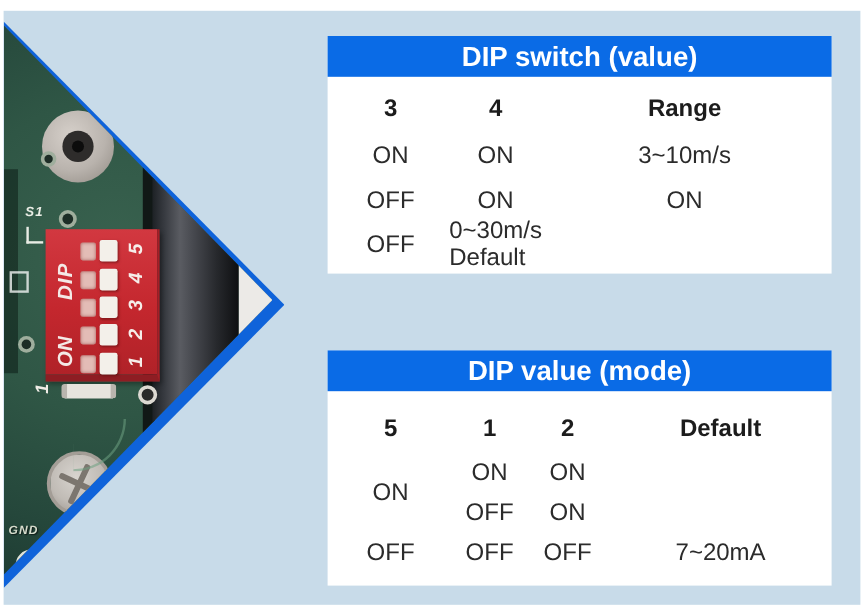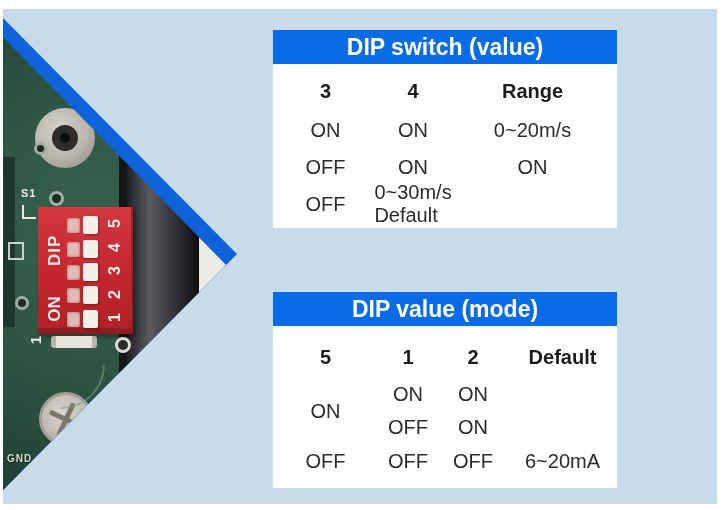--- a/index.html
+++ b/index.html
@@ -4,24 +4,24 @@
 <style>
   html,body{margin:0;padding:0;}
   body{font-family:"Liberation Sans", sans-serif; background:#ffffff;}
   .page{position:relative;width:722px;height:510px;background:#ffffff;overflow:hidden;}
   .panel{position:absolute;left:3px;top:9px;width:714px;height:495px;background:#c8dbe9;}
 
   
   .tri-border{position:absolute;left:0;top:9px;width:234px;height:472px;
     background:#0f63da;
     clip-path:polygon(0 0,100% 50%,0 100%);}
-  .tri-photo{position:absolute;left:0;top:19px;width:224px;height:458px;
+  .tri-photo{position:absolute;left:0;top:3px;width:224px;height:458px;
     clip-path:polygon(0 0,100% 50%,0 100%);
     background:radial-gradient(circle at 42% 42%, #39624f 0%, #2f5645 45%, #25473b 78%, #1d3a31 100%);
-    overflow:hidden;}
+    overflow:hidden;font-style:italic;}
   .edge-gap{position:absolute;left:116px;top:0;width:10px;height:100%;background:#111816;}
   .case-bar{position:absolute;left:124px;top:0;width:72px;height:100%;
     background:linear-gradient(90deg,#1d2125 0%,#34373d 12%,#5a5c62 32%,#46484e 48%,#27292d 74%,#0e0f11 100%);}
   .white-wedge{position:absolute;left:196px;top:0;width:28px;height:100%;background:#eceae7;}
   .dark-strip{position:absolute;left:0;top:120px;width:12px;height:170px;background:rgba(5,15,10,0.45);}
 
   .standoff{position:absolute;left:32px;top:71px;width:60px;height:60px;border-radius:50%;
     background:radial-gradient(circle at 40% 35%, #d6d0ca 0%, #b9b3ad 55%, #8e8881 100%);}
   .standoff-inner{position:absolute;left:17px;top:17px;width:26px;height:26px;border-radius:50%;background:#2e2c2b;}
   .standoff-hole{position:absolute;left:8px;top:8px;width:10px;height:10px;border-radius:50%;background:#0c0c0c;}
@@ -63,21 +63,21 @@
   .num-col span{display:block;height:21px;line-height:21px;text-align:center;color:#f6eeea;font-size:16px;font-weight:bold;
     transform:rotate(-90deg);}
 
   .jumper-one{position:absolute;left:26px;top:294px;width:14px;height:18px;color:#efece6;font-size:15px;font-weight:bold;
     transform:rotate(-90deg);text-align:center;}
   .jumper-bar{position:absolute;left:48px;top:299px;width:46px;height:12px;background:#e7e4de;border-radius:3px;
     border-left:5px solid #b9b5ae;border-right:5px solid #b9b5ae;box-sizing:border-box;}
   .jumper-ring{position:absolute;left:112px;top:300px;width:10px;height:10px;border-radius:50%;border:3px solid #dcd9d2;background:#2a2a2a;}
 
   
-  .info-table{position:absolute;left:270px;width:344px;background:#ffffff;}
+  .info-table{position:absolute;left:270px;width:420px;background:#ffffff;}
   .t1{top:21px;height:198px;}
   .t2{top:283px;height:196px;}
   .tbl-header{height:34px;line-height:34px;background:#0a6be6;color:#ffffff;font-size:23px;font-weight:bold;text-align:center;}
   .tbl-body{display:grid;color:#2b2b2b;font-size:20px;}
   .t1 .tbl-body{grid-template-columns:105px 70px 1fr;grid-template-rows:42px 37px 36px 38px;padding-top:6px;}
   .t2 .tbl-body{grid-template-columns:105px 60px 70px 1fr;grid-template-rows:42px 33px 33px 34px;padding-top:10px;}
   .cell{display:flex;align-items:center;justify-content:center;}
   .col-head{font-weight:bold;color:#1c1c1c;}
   .span2{grid-column:1;grid-row:2 / span 2;}
 </style>
@@ -158,21 +158,21 @@
 
     <section class="info-table t1">
       <header class="tbl-header">DIP switch (value)</header>
       <div class="tbl-body">
         <div class="cell col-head">3</div>
         <div class="cell col-head">4</div>
         <div class="cell col-head">Range</div>
 
         <div class="cell">ON</div>
         <div class="cell">ON</div>
-        <div class="cell">0~20m/s</div>
+        <div class="cell">3~10m/s</div>
 
         <div class="cell">OFF</div>
         <div class="cell">ON</div>
 
         <div class="cell">ON</div>
         <div class="cell">OFF</div>
         <div class="cell">0~30m/s Default</div>
       </div>
     </section>
 
@@ -188,18 +188,18 @@
 
         <div class="cell" style="grid-column:2;grid-row:2;">ON</div>
         <div class="cell" style="grid-column:3;grid-row:2;">ON</div>
 
         <div class="cell" style="grid-column:2;grid-row:3;">OFF</div>
         <div class="cell" style="grid-column:3;grid-row:3;">ON</div>
 
         <div class="cell" style="grid-column:1;grid-row:4;">OFF</div>
         <div class="cell" style="grid-column:2;grid-row:4;">OFF</div>
         <div class="cell" style="grid-column:3;grid-row:4;">OFF</div>
-        <div class="cell" style="grid-column:4;grid-row:4;">6~20mA</div>
+        <div class="cell" style="grid-column:4;grid-row:4;">7~20mA</div>
       </div>
     </section>
 
   </div>
 </div>
 
 </body></html>

